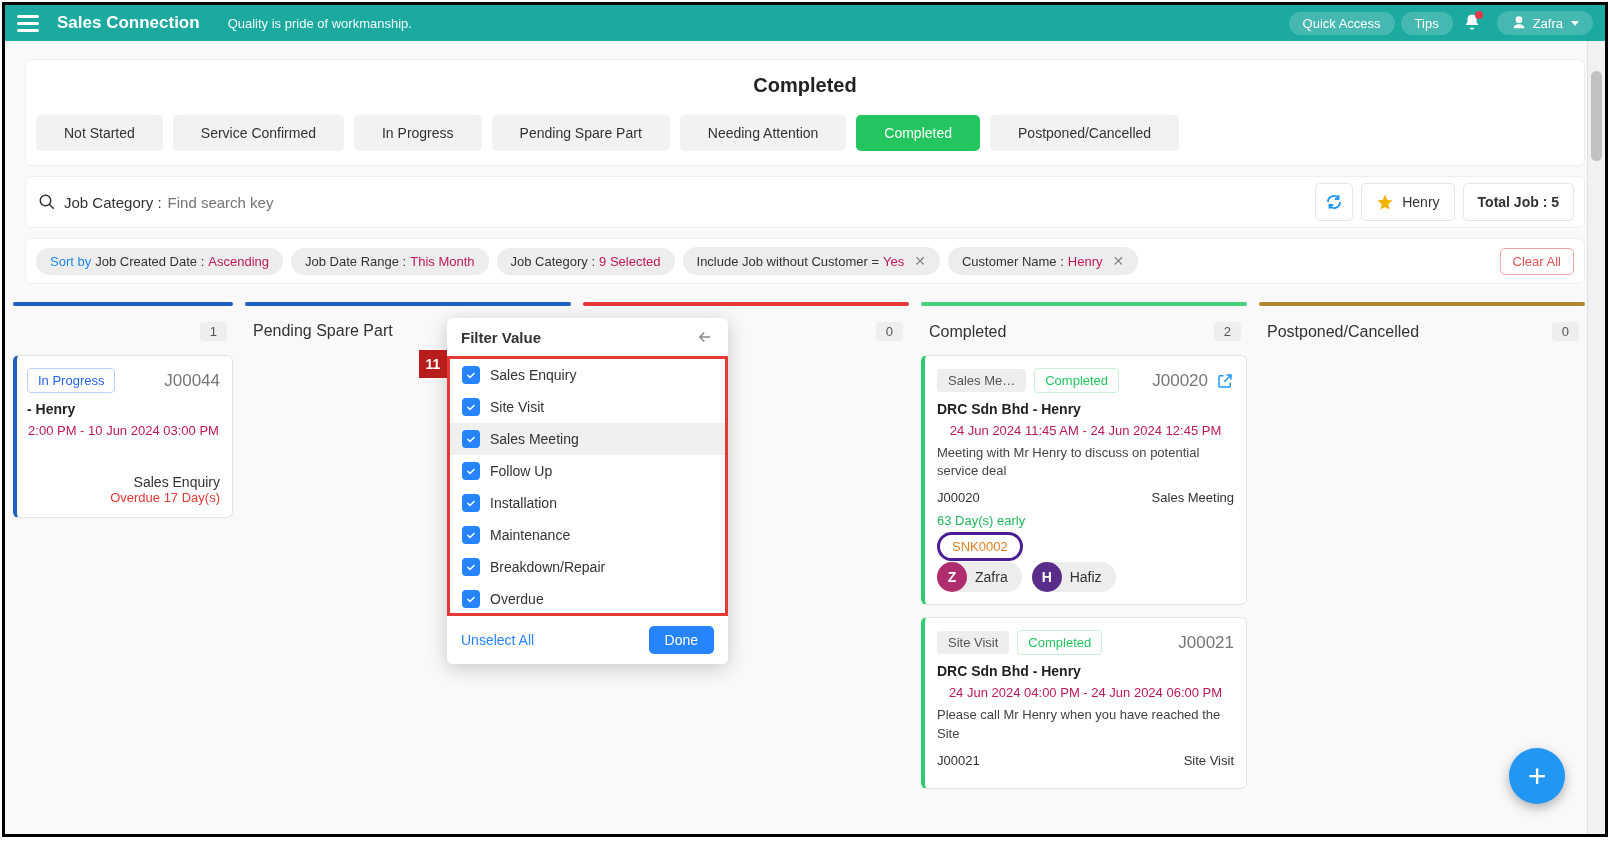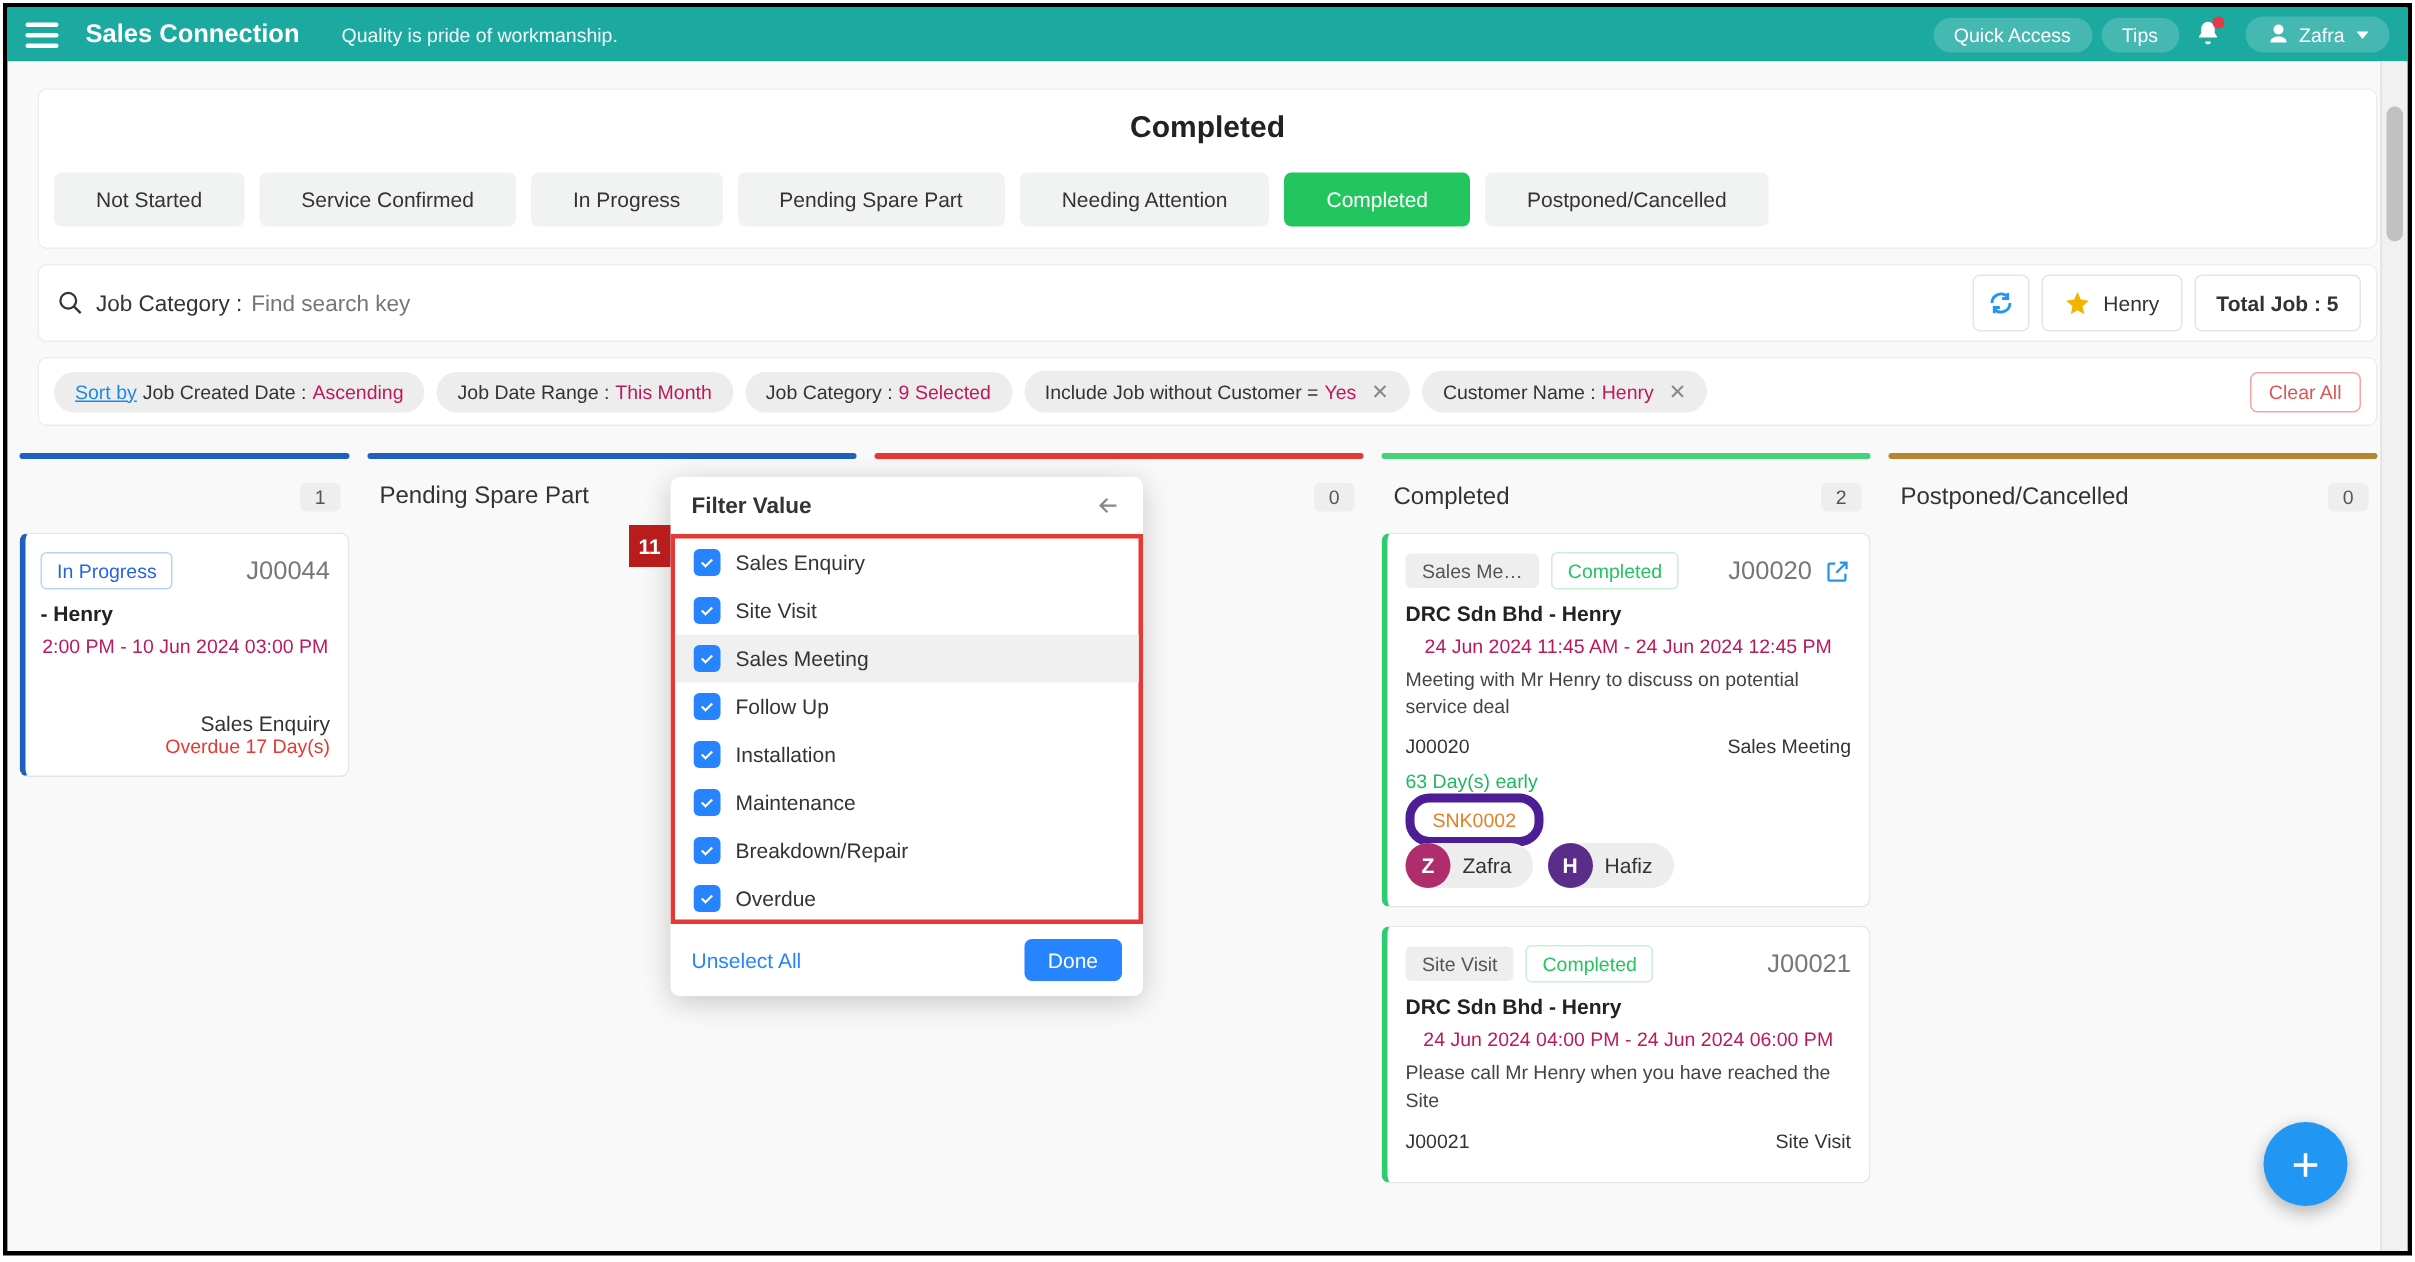--- a/index.html
+++ b/index.html
@@ -34,21 +34,21 @@
   .search-label { font-size:15px; color:#333; margin-right:6px;}
   .search-input { border:none; outline:none; font-size:15px; color:#999; flex:1; }
   .icon-box { width:38px; height:38px; border:1px solid #e5e5e5; border-radius:5px; display:flex; align-items:center; justify-content:center; cursor:pointer; background:#fff;}
   .refresh-ico { width:18px; height:18px; stroke:#2196f3; stroke-width:2.5; fill:none;}
   .star-box { height:38px; border:1px solid #e5e5e5; border-radius:5px; display:flex; align-items:center; padding:0 14px; gap:8px; background:#fff; cursor:pointer;}
   .star-ico { width:18px; height:18px; fill:#f5b301;}
   .total-box { height:38px; border:1px solid #e5e5e5; border-radius:5px; display:flex; align-items:center; padding:0 14px; background:#fff; font-weight:bold;}
   
   .filter-bar { background:#fff; border:1px solid #eee; border-radius:6px; margin:0 20px 18px 20px; padding: 8px 10px; display:flex; align-items:center; gap:8px; flex-wrap:wrap;}
   .chip { background:#ededed; border-radius: 16px; padding: 6px 14px; font-size:13px; color:#333; display:inline-flex; align-items:center; gap:4px; cursor:pointer;}
-  .chip .blue { color:#1e88e5;text-decoration:underline; }
+  .chip .blue { color:#1e88e5; }
   .chip .grey { color:#be185d; }
   .chip .x { color:#888; font-size:14px; margin-left:6px; cursor:pointer;}
   .filter-spacer { flex:1; }
   .clear-btn { border:1px solid #f5a3a3; background:#fff; color:#e05353; border-radius:5px; padding:5px 12px; font-size:13px; cursor:pointer;}
   
   .kanban { display:flex; gap:12px; padding: 0 20px 20px 8px; align-items:flex-start; }
   .col { flex:1; min-width:0; }
   .col-top { height:4px; border-radius:2px; margin-bottom:10px;}
   .c-blue { background:#1e5fbf; }
   .c-red { background:#e53935; }
@@ -59,39 +59,39 @@
   .count-badge { background:#eee; border-radius:4px; padding:2px 10px; font-size:13px; color:#555; min-width:24px; text-align:center;}
   
   .col0 { width: 220px; flex: 0 0 220px; }
   
   .card { background:#fff; border:1px solid #e5e5e5; border-radius:6px; padding:12px; margin-bottom:12px; position:relative;}
   .card.border-green { border-left: 4px solid #2ecc71; }
   .card .tags { display:flex; align-items:center; gap:8px; margin-bottom:8px;}
   .tag-grey { background:#eee; color:#555; padding:4px 11px; border-radius:4px; font-size:13px;}
   .tag-green-txt { border:1px solid #c8f0d5; color:#22c55e; padding:4px 10px; border-radius:4px; font-size:13px; background:#fff;}
   .tag-blue-outline { border:1px solid #b8d4f5; color:#2563eb; padding:4px 10px; border-radius:4px; font-size:13px; background:#fff;}
-  .tag-orange-outline { border:6px solid #4c1d95; color:#e67e22; padding:4px 12px; border-radius:16px; font-size:13px; background:#fff;}
+  .tag-orange-outline { border:3px solid #4c1d95; color:#e67e22; padding:4px 12px; border-radius:16px; font-size:13px; background:#fff;}
   .code-right { margin-left:auto; color:#777; font-size:17px;}
   .open-ico { width:18px; height:18px; stroke:#2196f3; stroke-width:2; fill:none; cursor:pointer;}
   .card-title { font-weight:bold; color:#222; margin-bottom:6px; font-size:14px;}
   .card-sub { color:#be185d; font-size:13px; margin-bottom:6px;text-align:center;}
   .card-desc { color:#444; font-size:13px; margin-bottom:10px; line-height:1.4;}
   .card-row { display:flex; justify-content:space-between; font-size:13px; margin-bottom:8px;}
   .early-txt { color:#22b85e; text-align:left; font-size:13px;}
   .overdue-txt { color:#e53935; font-size:13px; text-align:right;}
   .avatar-row { display:flex; gap:10px; margin-top:8px;}
   .avatar-chip { display:flex; align-items:center; background:#ededed; border-radius:18px; padding-right:14px; }
   .avatar-circle { width:30px; height:30px; border-radius:50%; color:#fff; display:flex; align-items:center; justify-content:center; font-weight:bold; font-size:14px; margin-right:8px;}
   .av-pink { background:#b02d6d; }
   .av-purple { background:#5b2d8a; }
   
   
   .popup-wrap { position:absolute; left:442px; top:277px; z-index:50; }
   .step-badge { position:absolute; left:-28px; top:32px; width:28px; height:28px; background:#b91c1c; color:#fff; display:flex; align-items:center; justify-content:center; font-weight:bold; font-size:14px;}
-  .popup { width:315px; background:#fff; border-radius:6px; box-shadow:0 4px 20px rgba(0,0,0,0.2); overflow:hidden;}
+  .popup { width:281px; background:#fff; border-radius:6px; box-shadow:0 4px 20px rgba(0,0,0,0.2); overflow:hidden;}
   .popup-head { display:flex; align-items:center; justify-content:space-between; padding:10px 14px; font-weight:bold; font-size:15px;}
   .back-arrow { width:18px; height:18px; stroke:#888; stroke-width:2; fill:none; cursor:pointer;}
   .popup-list { border:3px solid #e53935; max-height: 260px; overflow:auto;}
   .popup-item { display:flex; align-items:center; padding:7px 12px; gap:10px; cursor:pointer;}
   .popup-item.hovered { background:#f0f0f0; }
   .chk { width:18px; height:18px; border-radius:4px; background:#2684ff; display:flex; align-items:center; justify-content:center; flex-shrink:0;}
   .chk svg { width:12px; height:12px; stroke:#fff; stroke-width:3; fill:none;}
   .popup-foot { display:flex; justify-content:space-between; align-items:center; padding:10px 14px;}
   .unselect { color:#2684ff; font-size:14px; cursor:pointer;}
   .done-btn { background:#2684ff; color:#fff; border:none; border-radius:5px; padding:6px 16px; font-size:14px; cursor:pointer;}

